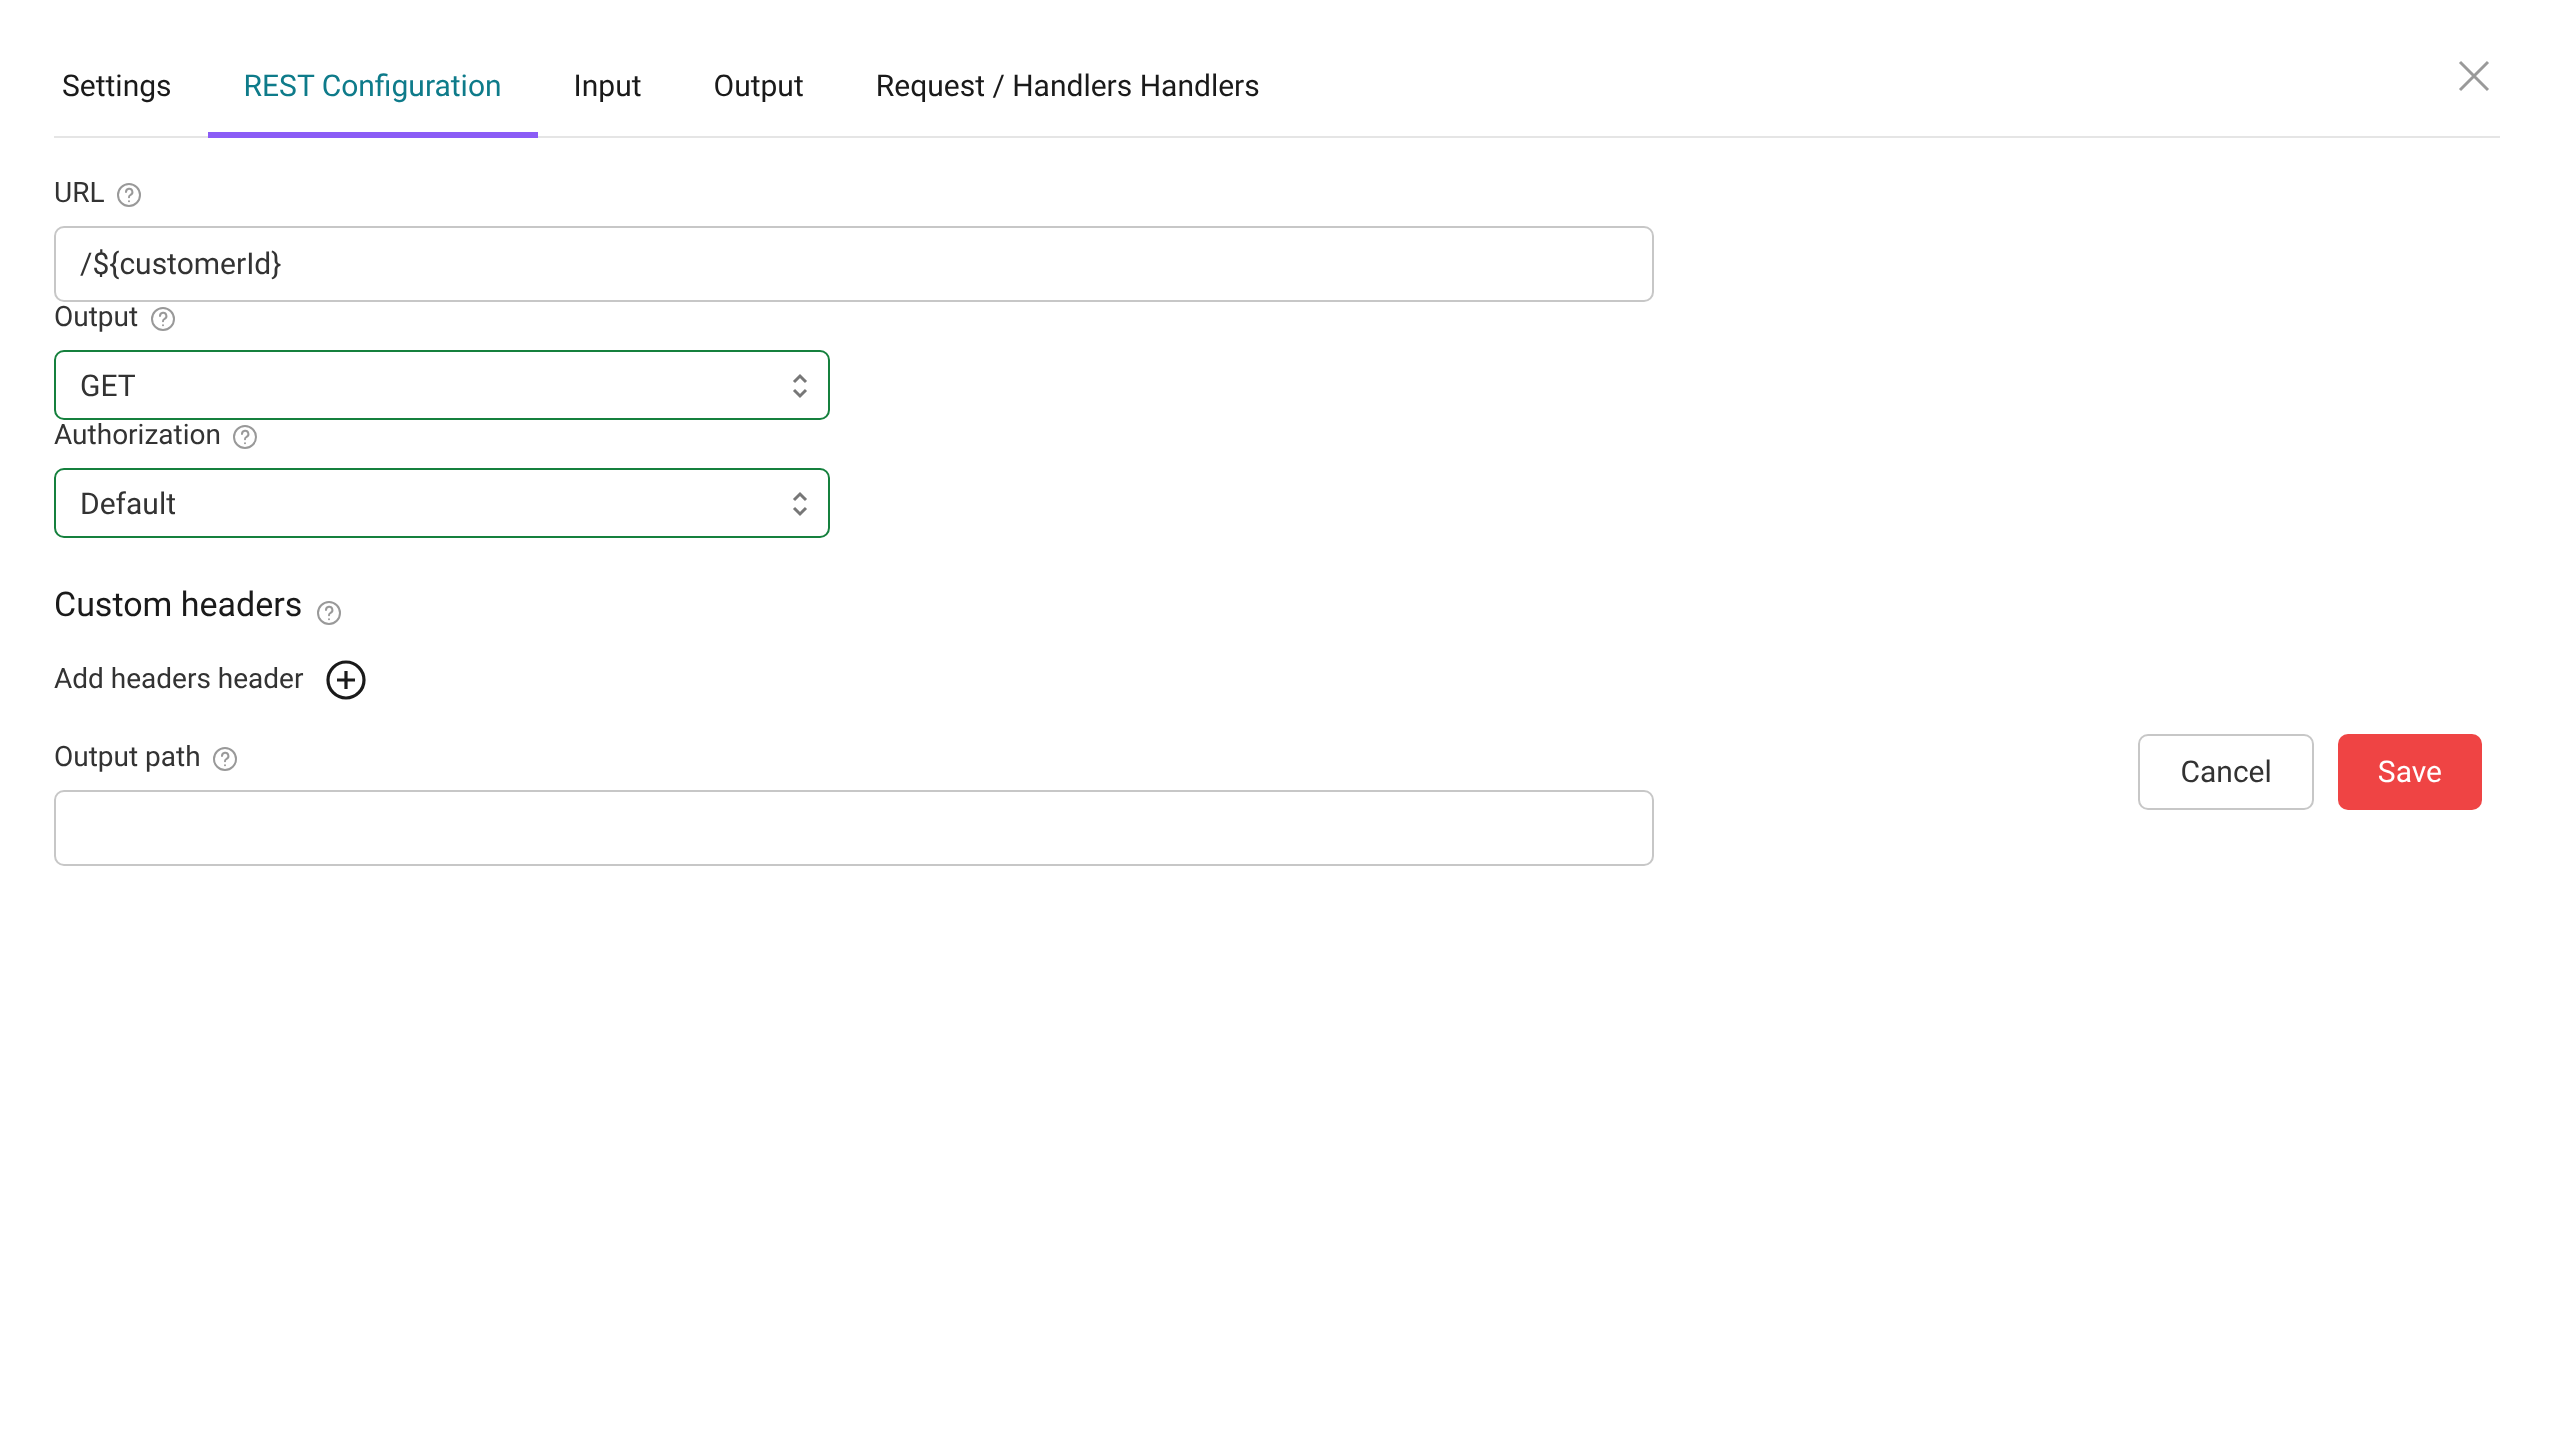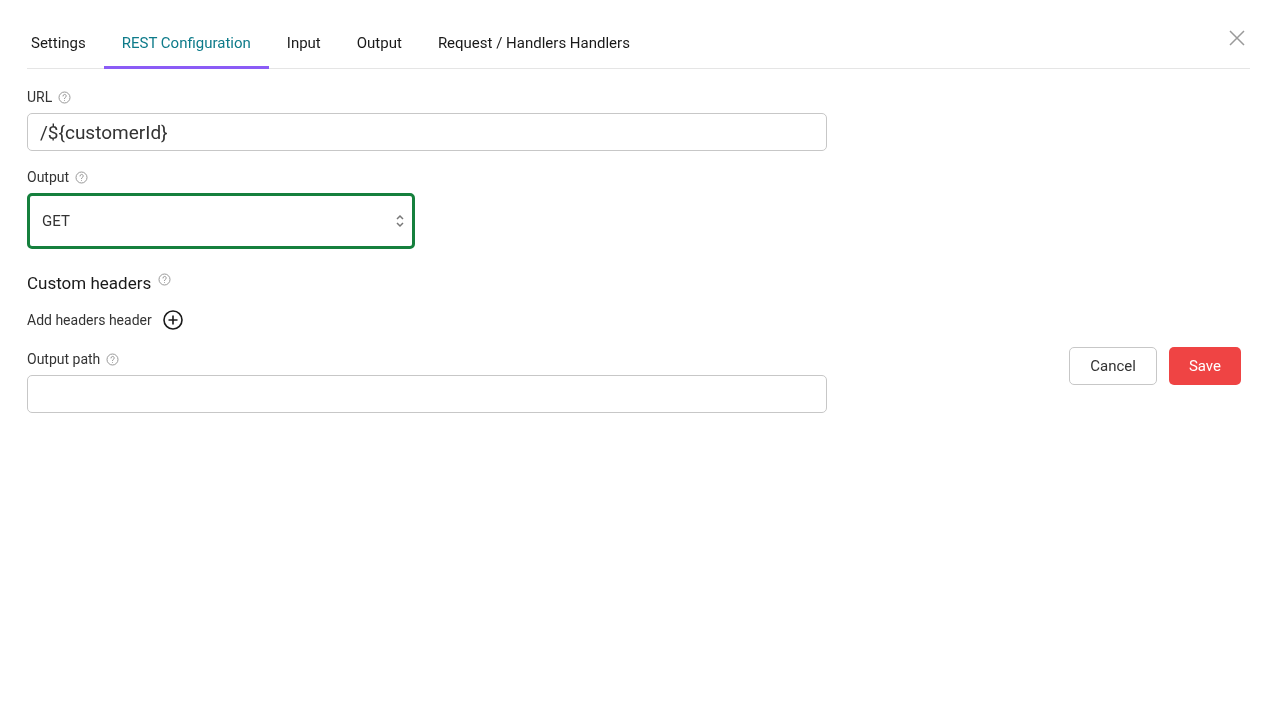--- a/index.html
+++ b/index.html
@@ -43,21 +43,20 @@
     }
     .tab:first-child { padding-left: 4px; }
     .tab.active {
       color: #0e7b8a;
       border-bottom: 3px solid #8b5cf6;
     }
     .form-area {
       padding-top: 20px;
     }
     .field-group {
-      margin-bottom: 18px;
     }
     .field-label {
       display: flex;
       align-items: center;
       gap: 6px;
       font-size: 14px;
       color: #333;
       margin-bottom: 8px;
     }
     .help-icon {
@@ -67,32 +66,32 @@
       align-items: center;
       justify-content: center;
     }
     .help-icon svg { stroke: #999; fill: none; }
     .text-input {
       width: 800px;
       height: 38px;
       border: 1px solid #c7c7c7;
       border-radius: 5px;
       padding: 12px 12px;
-      font-size: 19px;
+      font-size: 15px;
       color: #333;
       font-family: inherit;
     }
     .select-wrapper {
       position: relative;
       width: 388px;
     }
     .select-input {
       width: 100%;
-      height: 56px;
-      border: 3px solid #15803d;
+      height: 35px;
+      border: 1px solid #15803d;
       border-radius: 5px;
       padding: 0 34px 0 12px;
       font-size: 15px;
       color: #333;
       background: #fff;
       display: flex;
       align-items: center;
       cursor: pointer;
     }
     .select-caret {
@@ -100,21 +99,21 @@
       right: 10px;
       top: 50%;
       transform: translateY(-50%);
       display: flex;
       flex-direction: column;
       gap: 1px;
     }
     .select-caret svg { stroke: #777; stroke-width: 1.5; fill: none; }
     .section-title {
       display: flex;
-      align-items: flex-start;
+      align-items: flex-end;
       gap: 7px;
       font-size: 17px;
       color: #1a1a1a;
       margin-top: 24px;
       margin-bottom: 16px;
       font-weight: 400;
     }
     .add-header {
       display: inline-flex;
       align-items: center;
@@ -212,20 +211,45 @@
           <svg width="10" height="6" viewBox="0 0 10 6">
               <path d="M2 4.5 L5 1.5 L8 4.5"></path>
             </svg>
           <svg width="10" height="6" viewBox="0 0 10 6">
               <path d="M2 1.5 L5 4.5 L8 1.5"></path>
             </svg>
         </span>
       </div>
     </div>
 
+    <div class="field-group">
+      <div class="field-label">
+        <span>Authorization</span>
+        <span class="help-icon">
+          <svg width="13" height="13" viewBox="0 0 13 13">
+              <circle cx="6.5" cy="6.5" r="5.5"></circle>
+              <path d="M5 5 a1.6 1.6 0 1 1 2.2 1.5 c-.5.3-.7.6-.7 1.1" stroke-linecap="round"></path>
+              <circle cx="6.5" cy="9.6" r="0.5" fill="#999" stroke="none"></circle>
+            </svg>
+        </span>
+      </div>
+      <div class="select-wrapper">
+        <div class="select-input">
+          <span>Default</span>
+        </div>
+        <span class="select-caret">
+          <svg width="10" height="6" viewBox="0 0 10 6">
+              <path d="M2 4.5 L5 1.5 L8 4.5"></path>
+            </svg>
+          <svg width="10" height="6" viewBox="0 0 10 6">
+              <path d="M2 1.5 L5 4.5 L8 1.5"></path>
+            </svg>
+        </span>
+      </div>
+    </div>
 
     <div class="section-title">
       <span>Custom headers</span>
       <span class="help-icon">
         <svg width="13" height="13" viewBox="0 0 13 13">
             <circle cx="6.5" cy="6.5" r="5.5"></circle>
             <path d="M5 5 a1.6 1.6 0 1 1 2.2 1.5 c-.5.3-.7.6-.7 1.1" stroke-linecap="round"></path>
             <circle cx="6.5" cy="9.6" r="0.5" fill="#999" stroke="none"></circle>
           </svg>
       </span>

